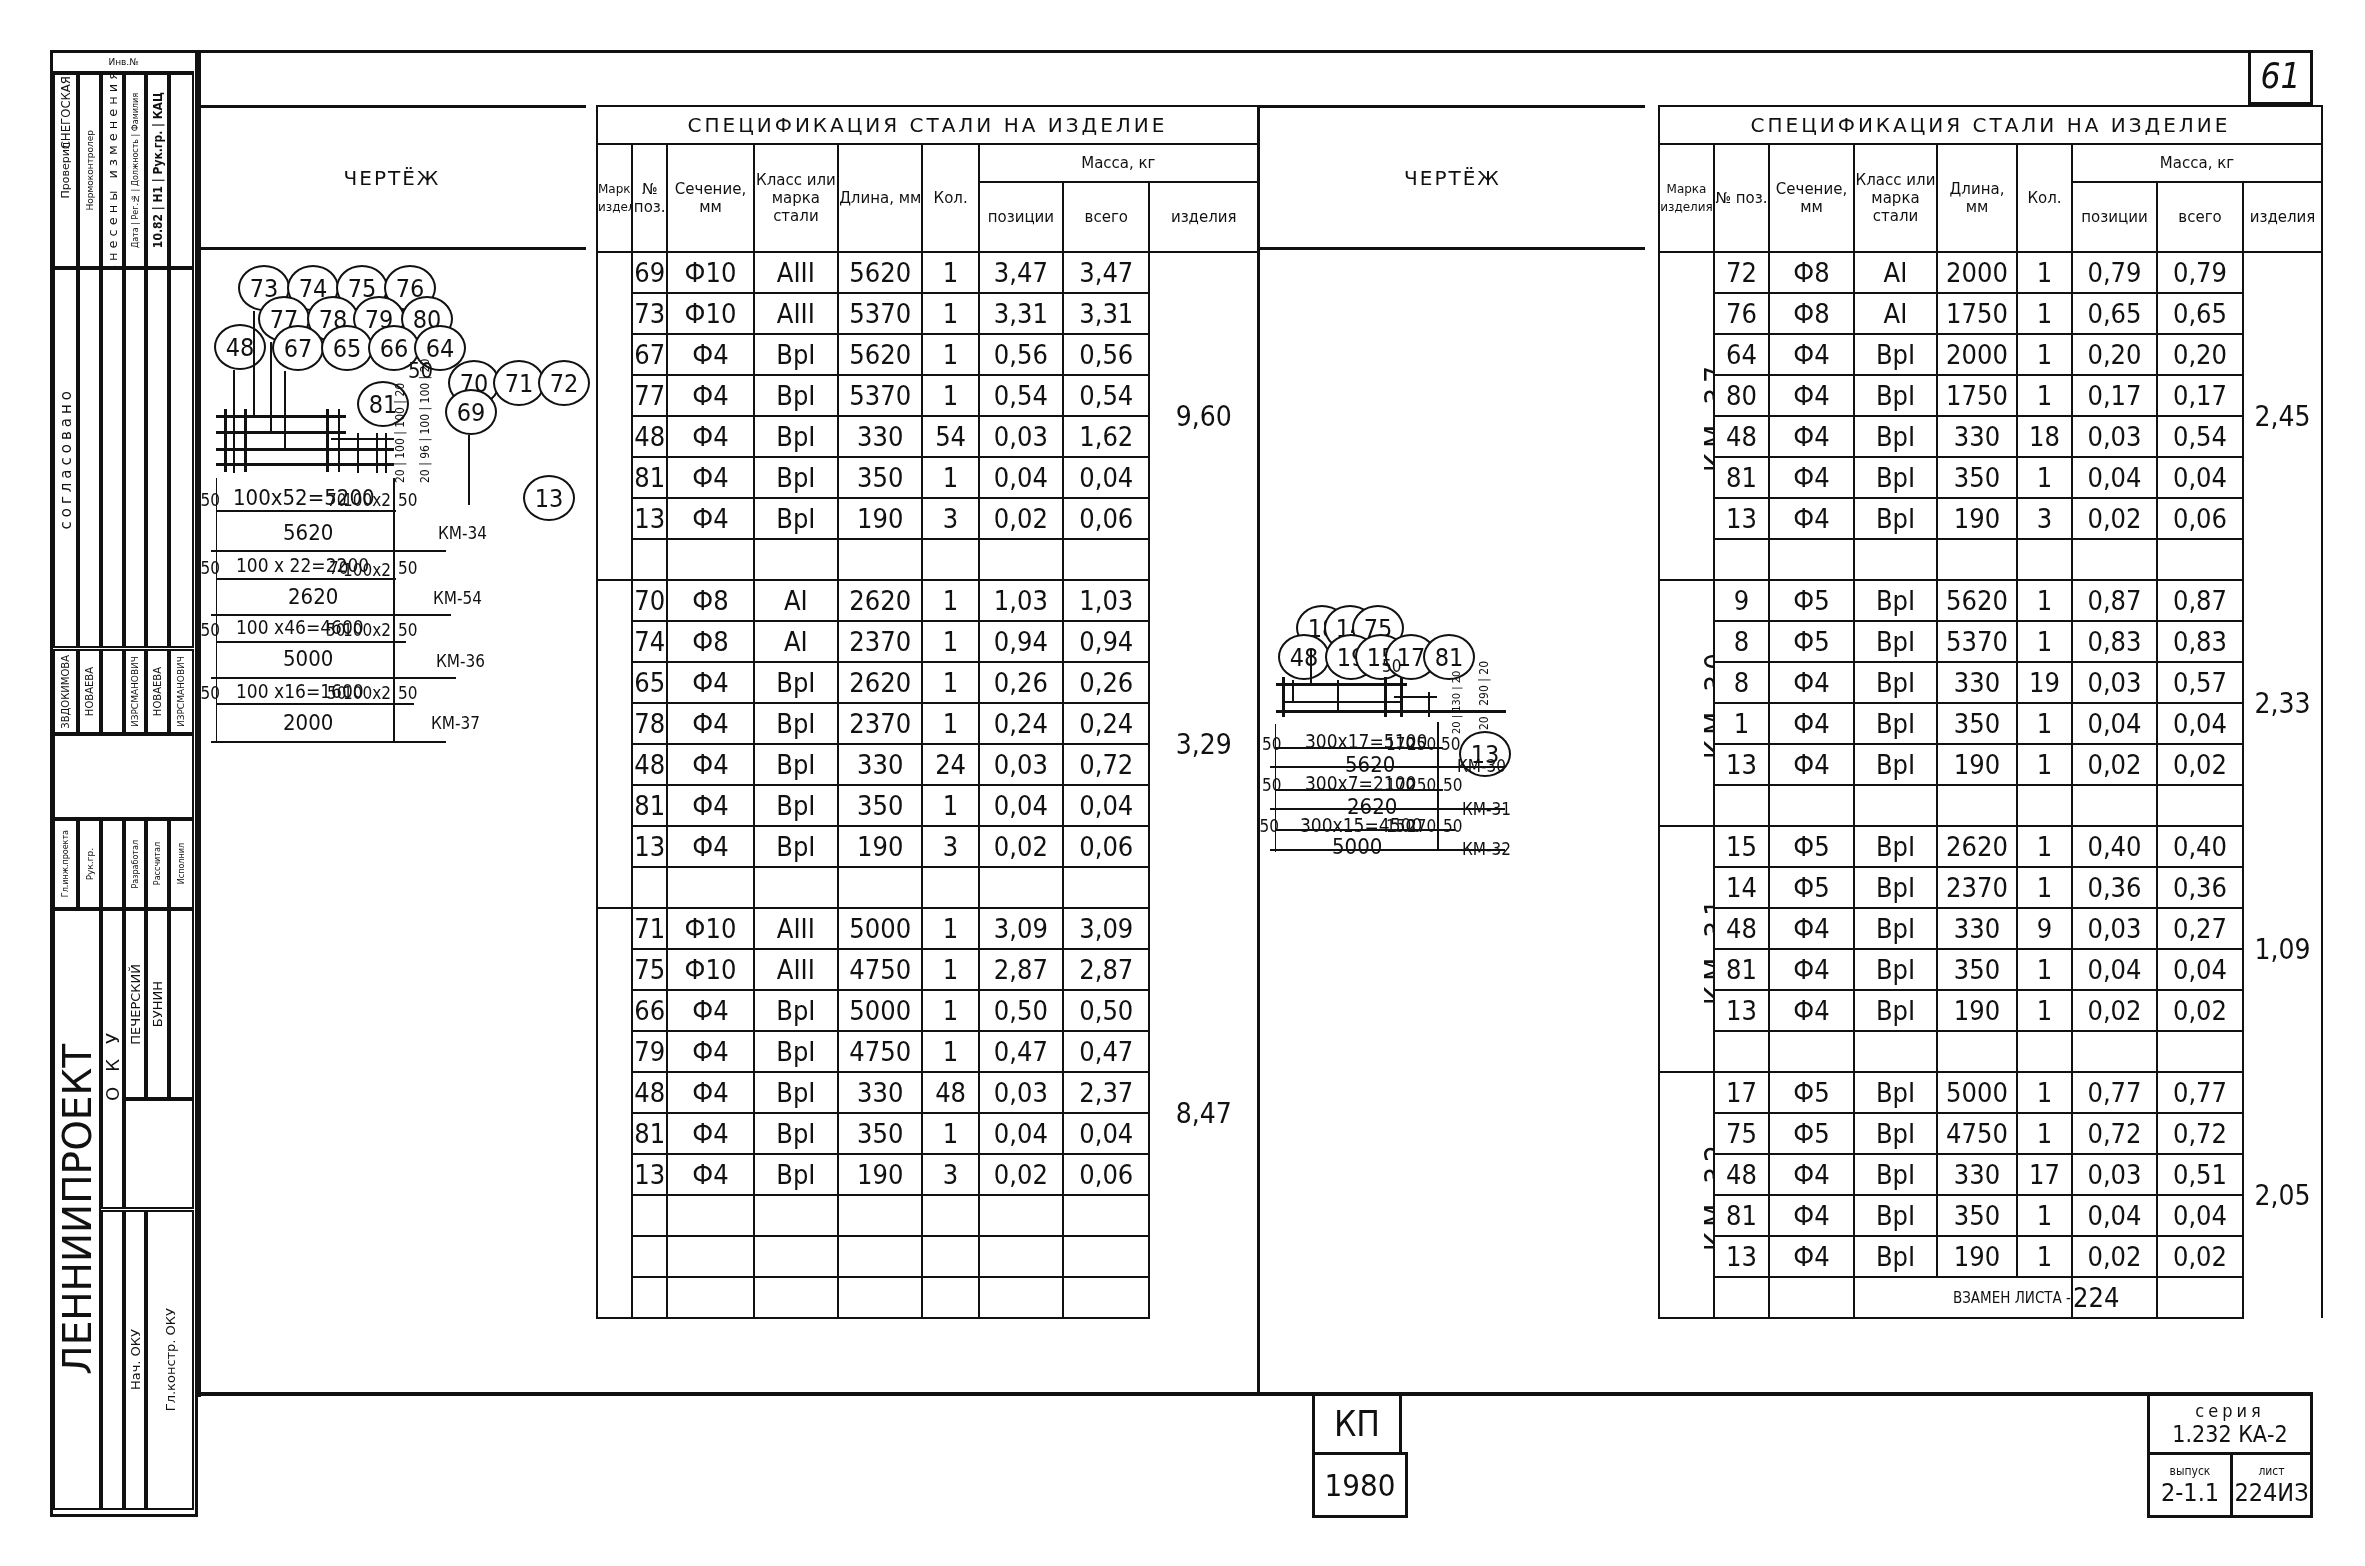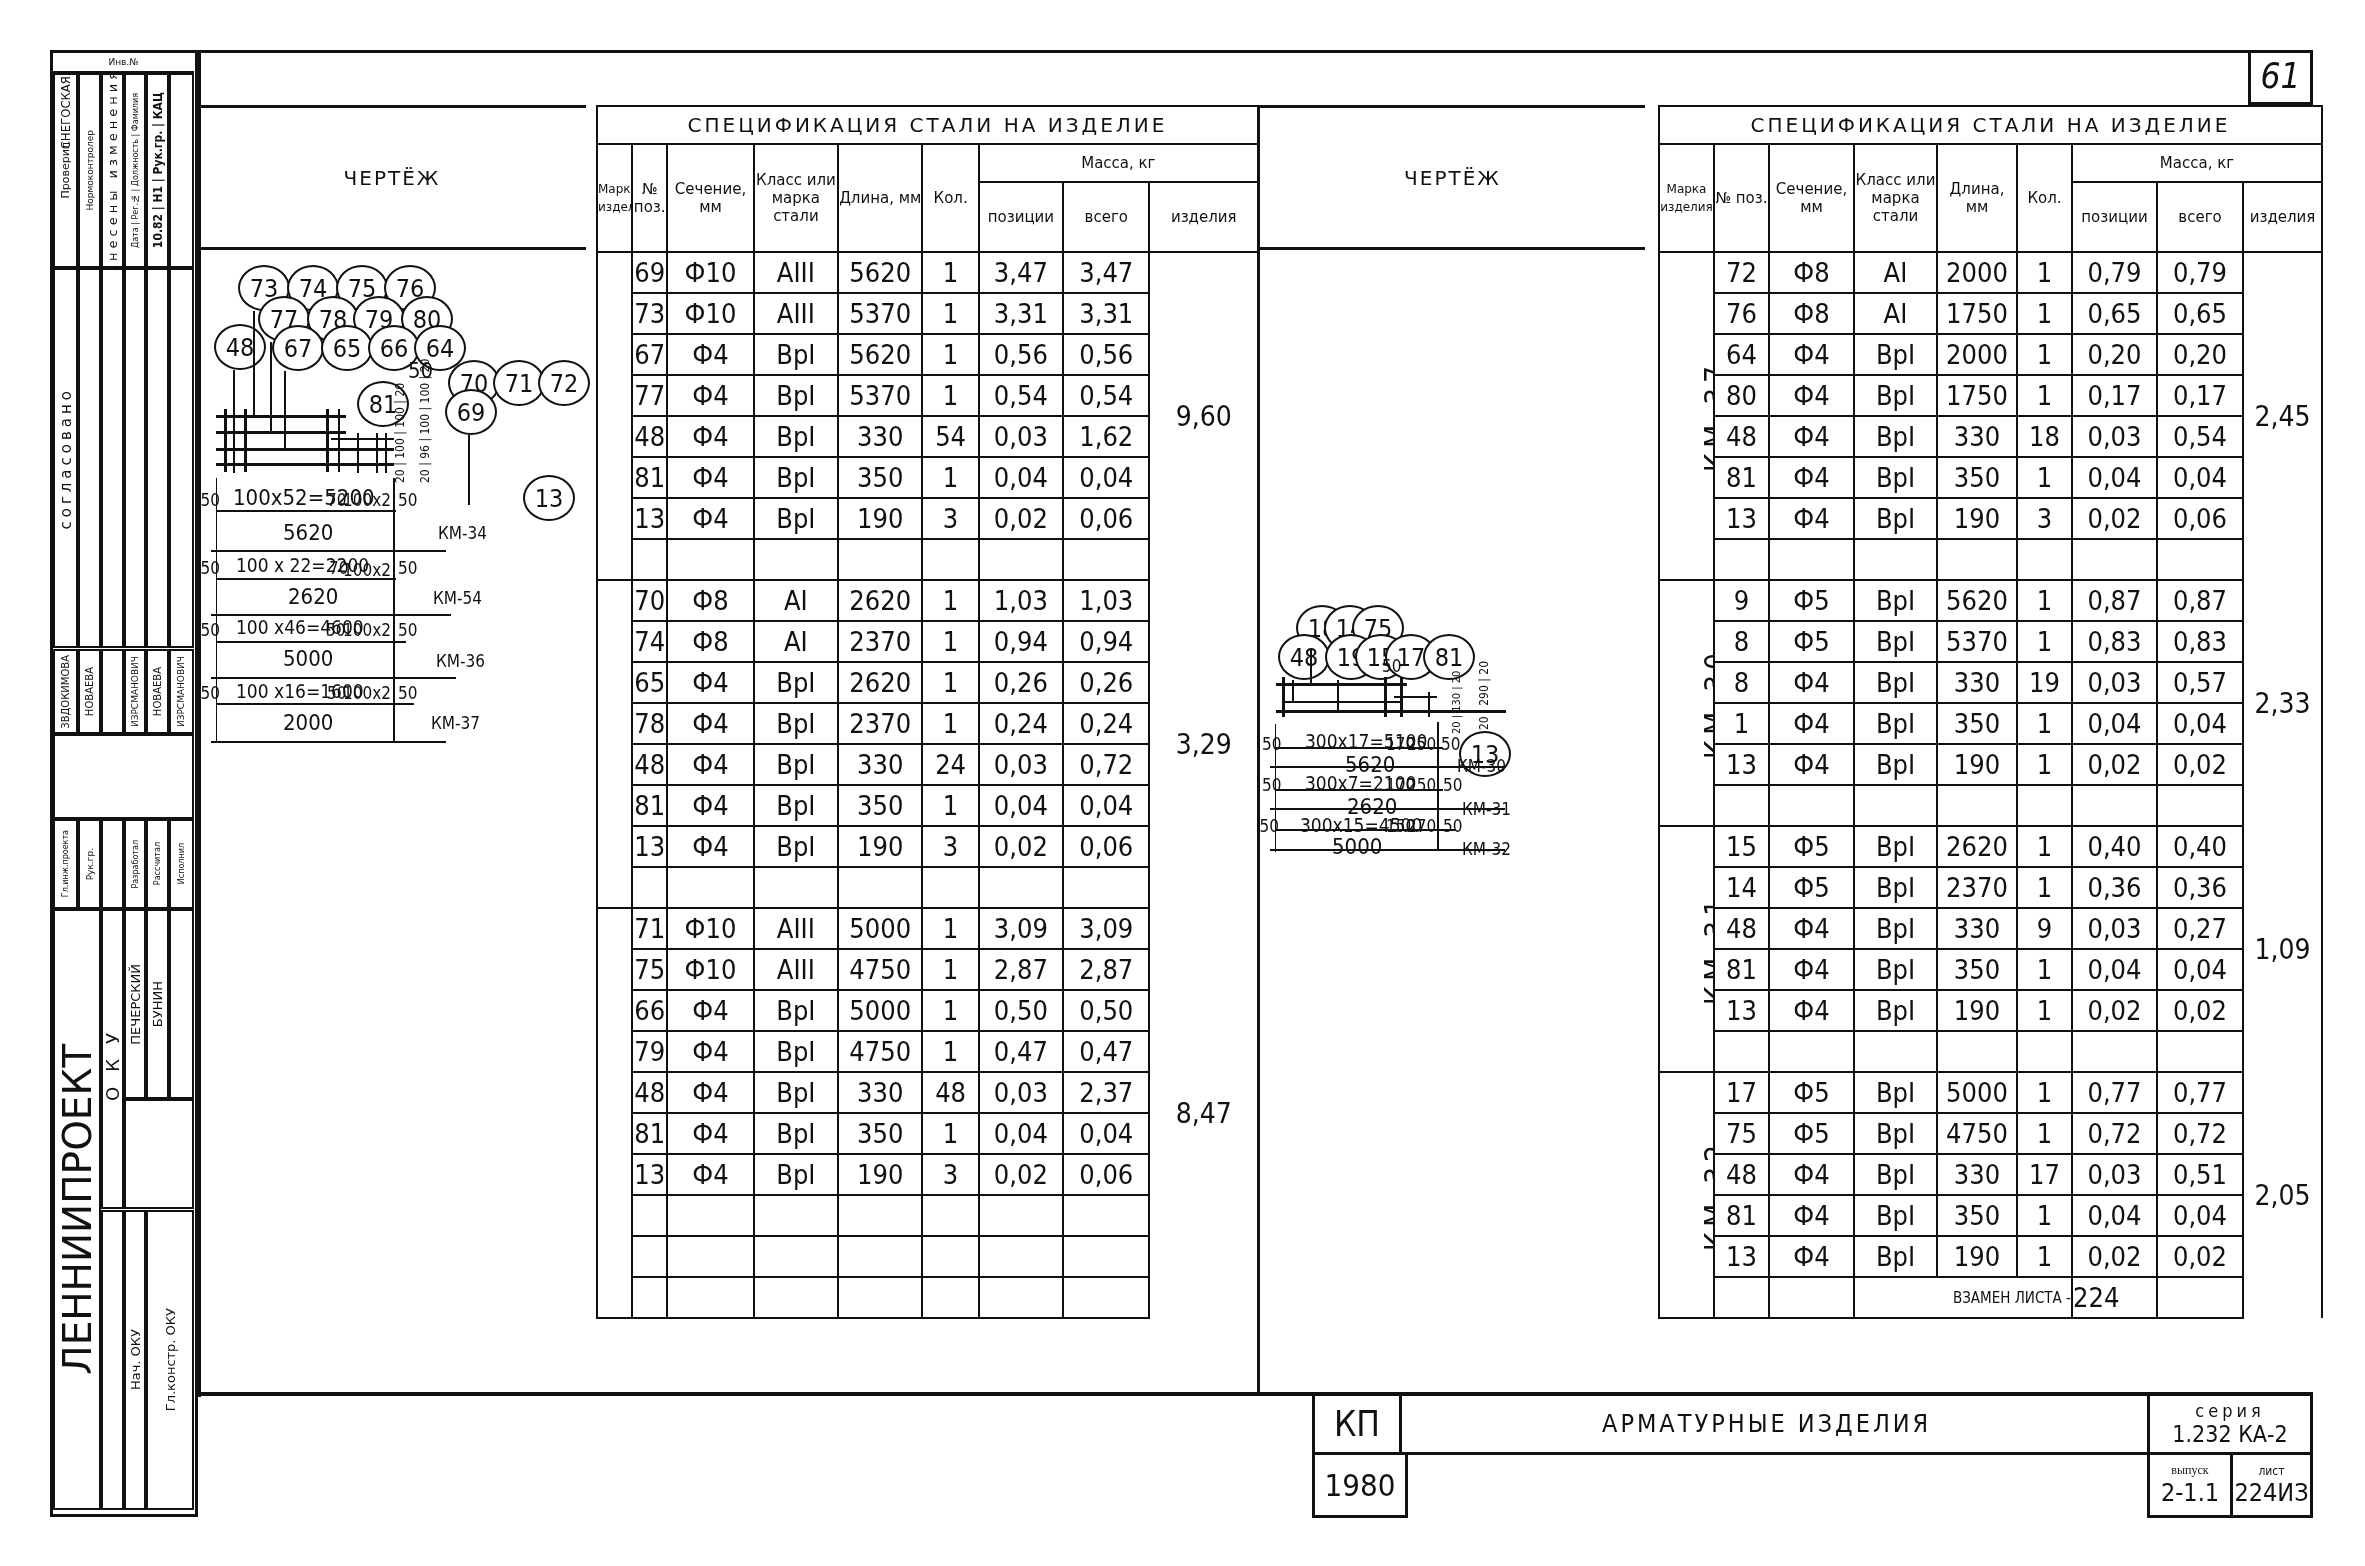--- a/index.html
+++ b/index.html
@@ -906,32 +906,29 @@
         <td></td>
       </tr>
     </tbody>
 </table>
 
 <div class="abs" style="left:198px;top:1392px;width:2115px;height:3.5px;background:#111;"></div>
 <div class="abs" style="left:1312px;top:1392px;width:1001px;height:125px;">
   <div class="tb-cell" style="left:0;top:0;width:90px;height:63px;font-size:35px;">
       <span>КП</span>
     </div>
-  <div class="tb-cell" style="left:87px;top:0;width:751px;height:63px;font-size:25px;letter-spacing:3px;justify-content:flex-start;padding-left:200px;">
-      <span>АРМАТУРНЫЕ ИЗДЕЛИЯ</span>
-    </div>
   <div class="tb-cell" style="left:835px;top:0;width:166px;height:63px;flex-direction:column;">
     <span style="font-size:18px;letter-spacing:4px;">серия</span>
     <span style="font-size:23px;">1.232 КА-2</span>
   </div>
   <div class="tb-cell" style="left:0;top:60px;width:96px;height:66px;font-size:31px;">
       <span>1980</span>
     </div>
   <div class="tb-cell" style="left:835px;top:60px;width:86px;height:66px;flex-direction:column;">
-    <span style="font-size:12px;font-family:Liberation Serif, serif;">выпуск</span>
+    <span style="font-size:12px;">выпуск</span>
     <span style="font-size:25px;">2-1.1</span>
   </div>
   <div class="tb-cell" style="left:918px;top:60px;width:83px;height:66px;flex-direction:column;">
     <span style="font-size:12px;">лист</span>
     <span style="font-size:25px;">224ИЗ</span>
   </div>
 </div>
 
 
 </body></html>

